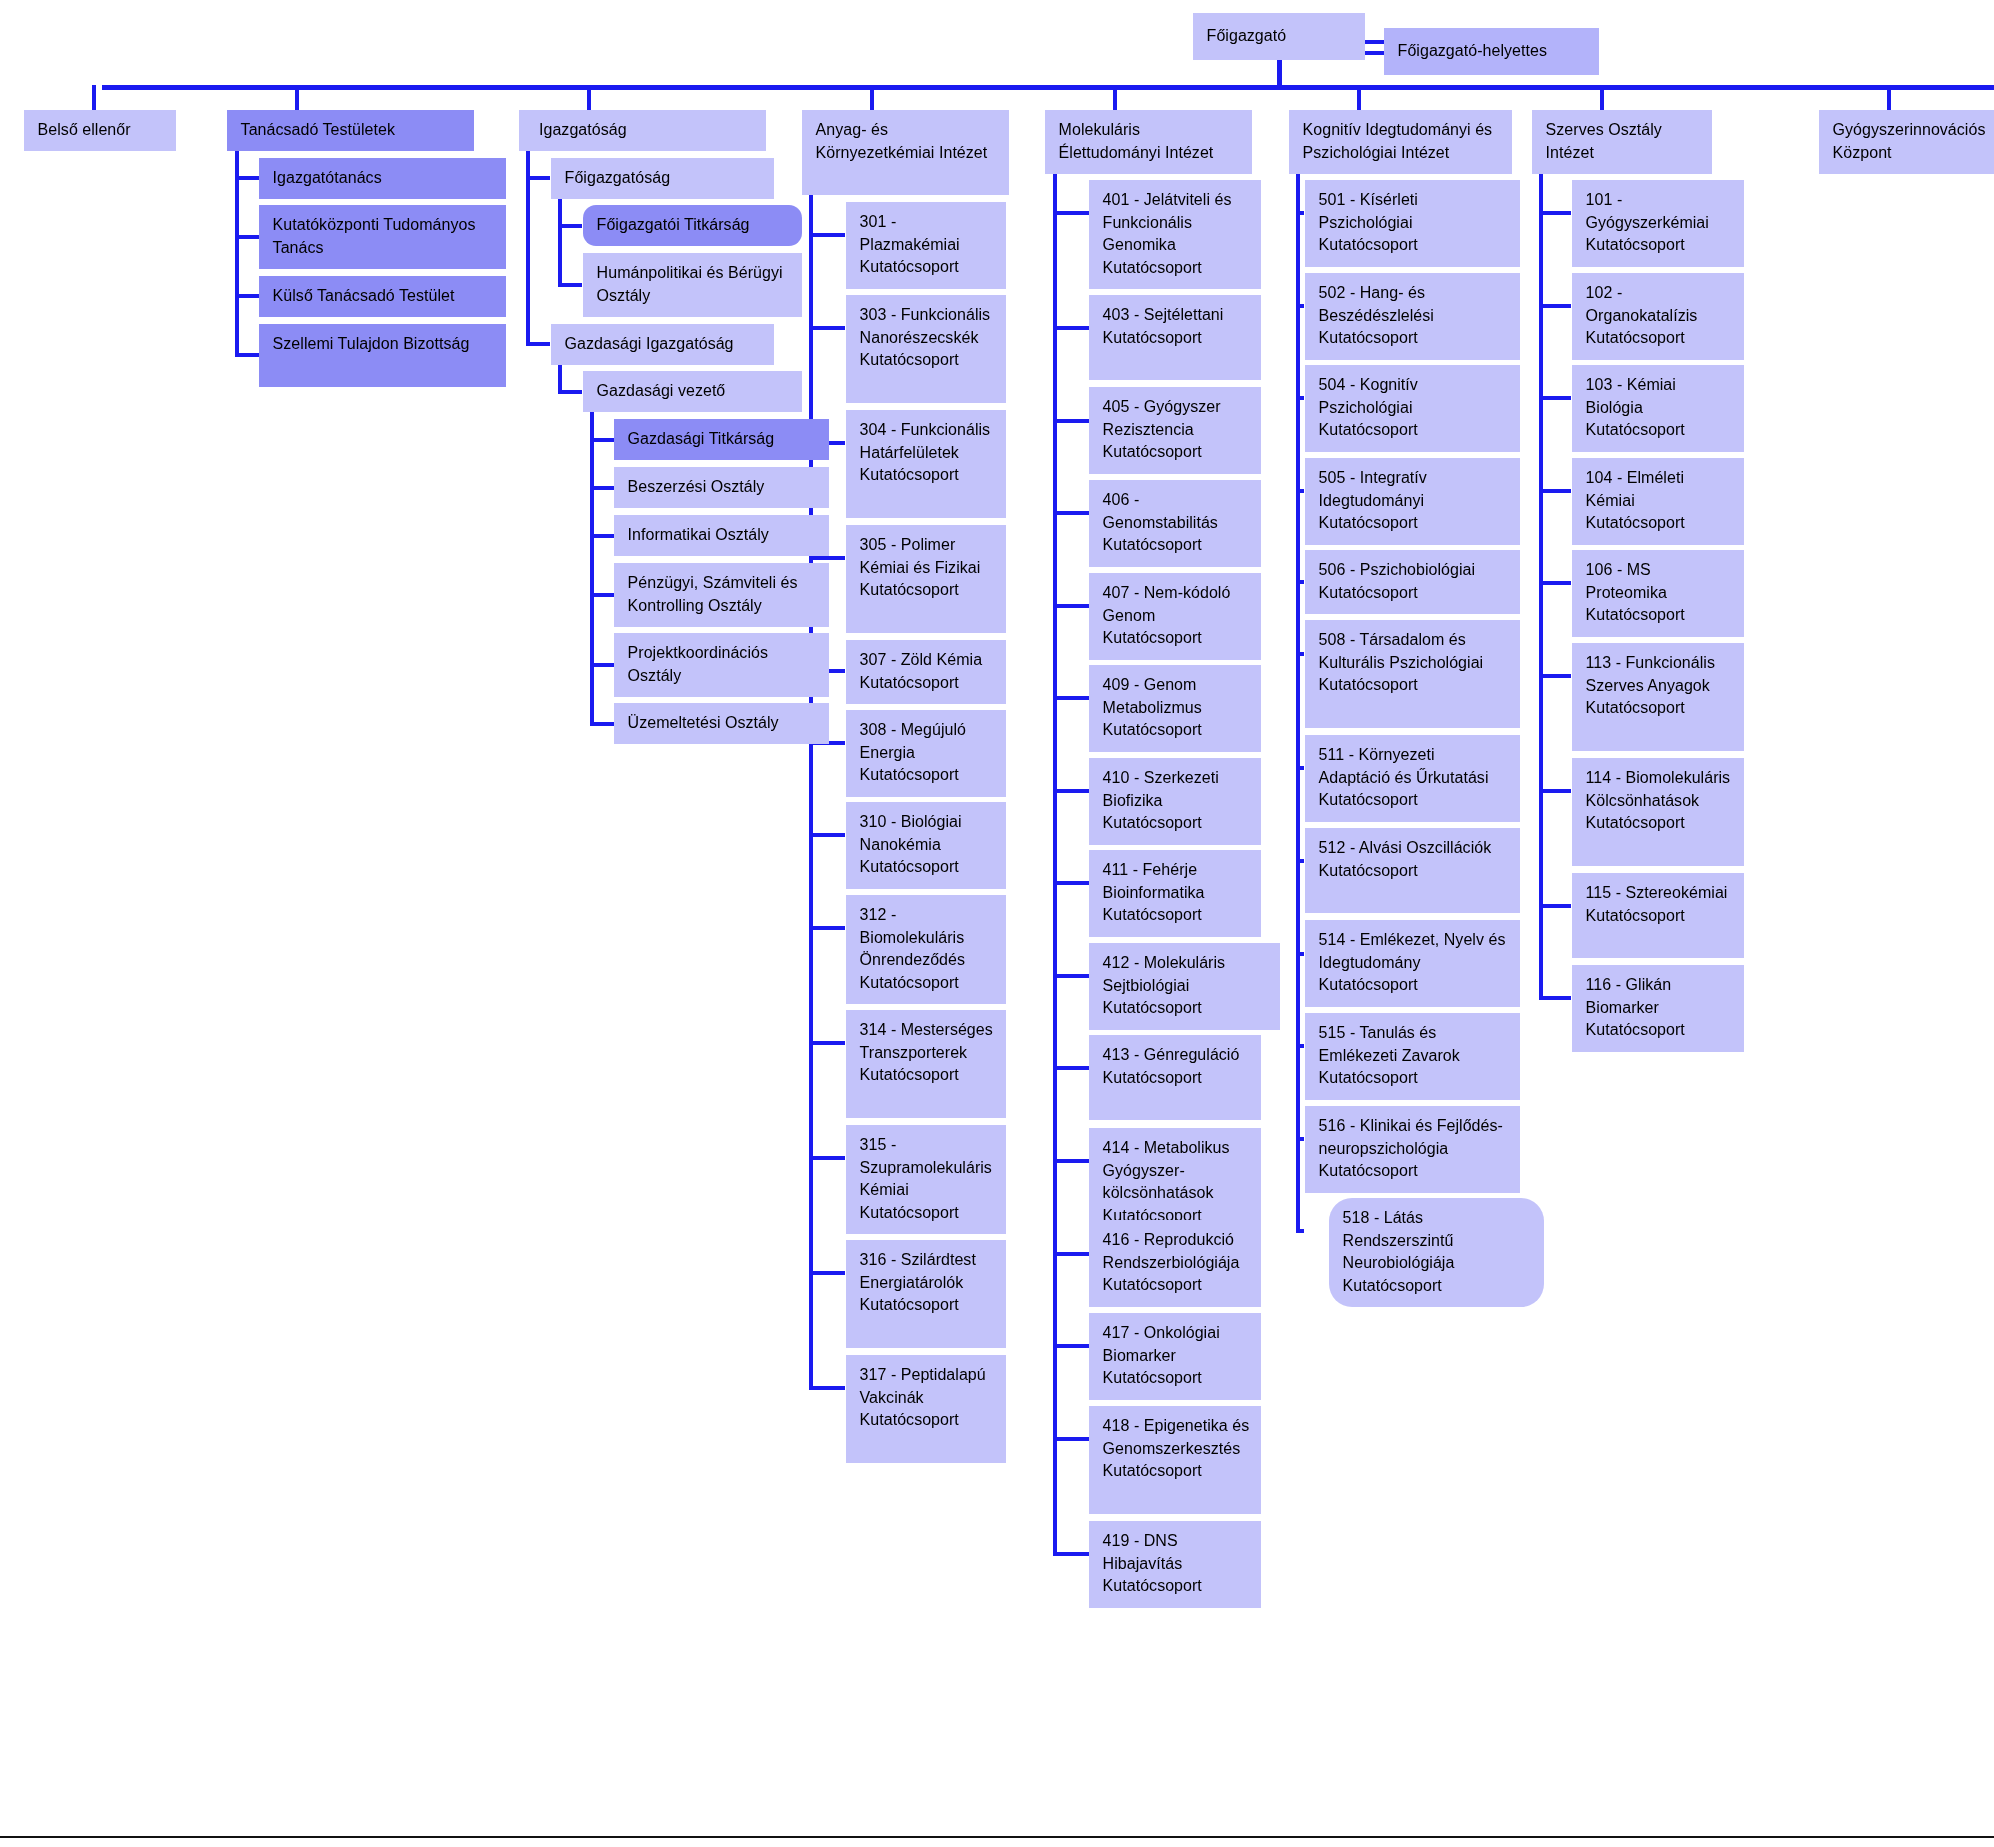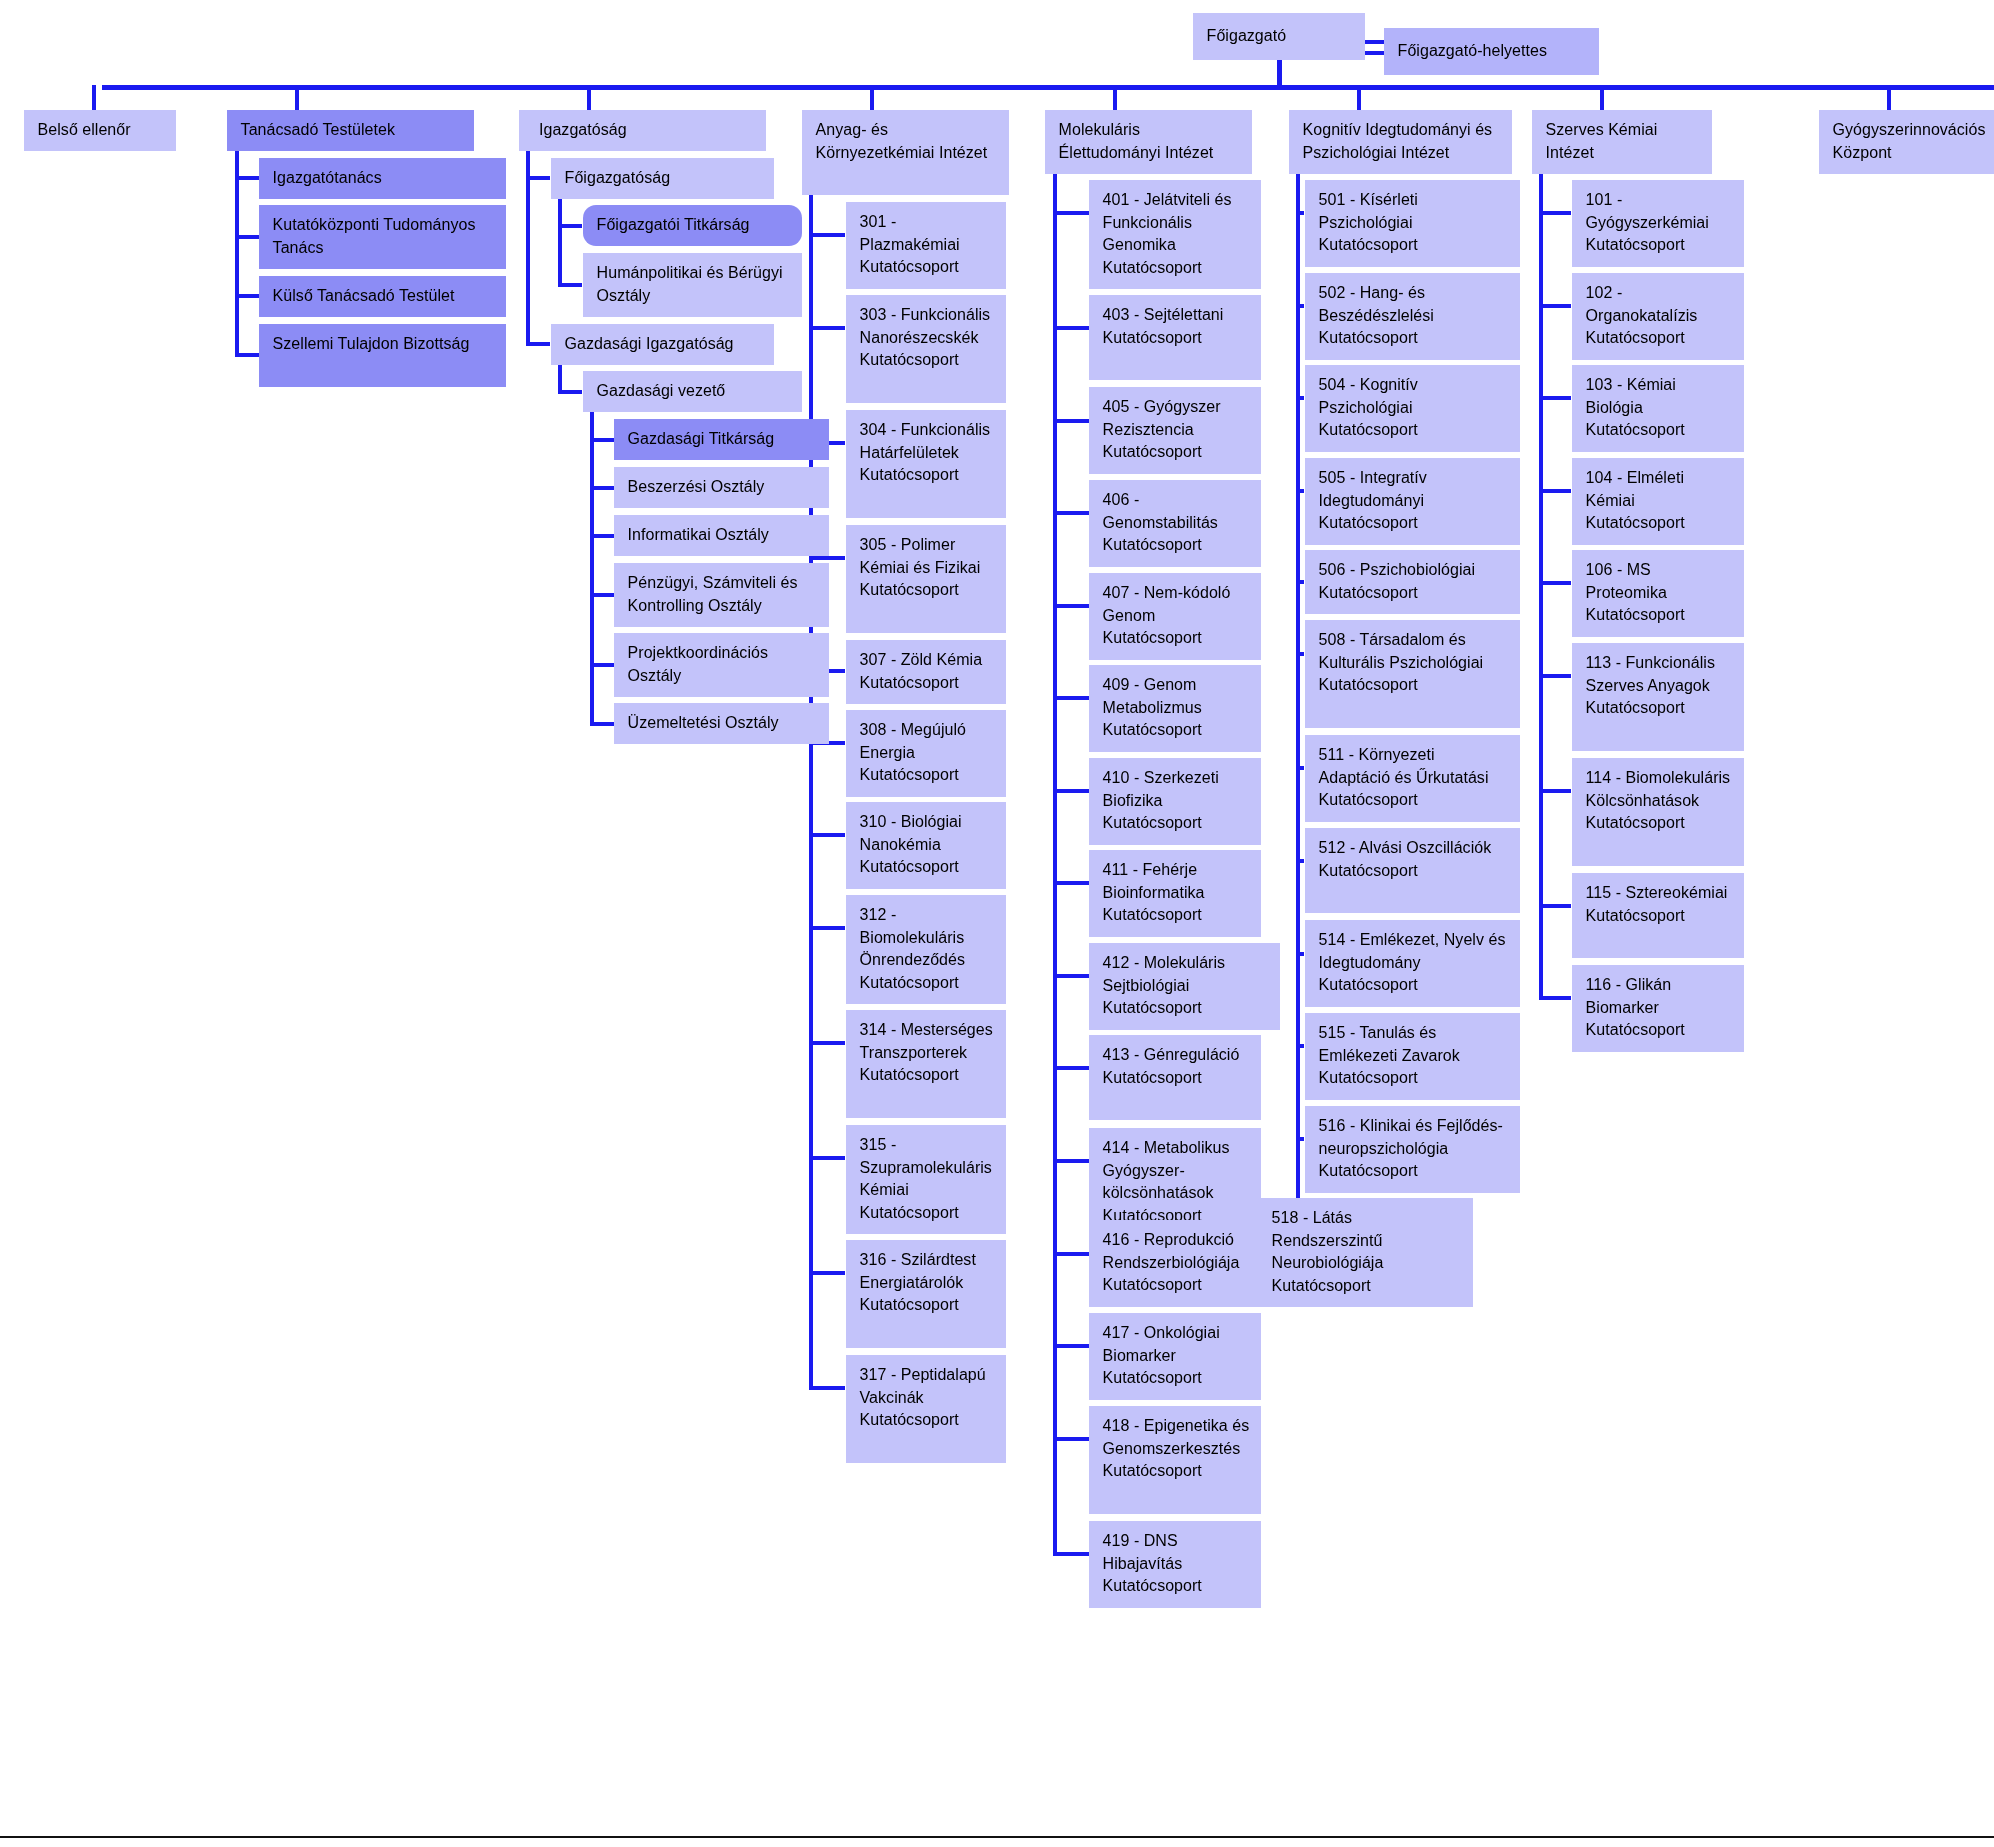--- a/index.html
+++ b/index.html
@@ -192,24 +192,24 @@
       <div class="node" style="left: 1305px; top: 735px; width: 215px; min-height: 85px;"><span>511 - Környezeti Adaptáció és Űrkutatási Kutatócsoport</span></div>
       <div class="ln h" style="left: 1296px; top: 859px; width: 8px;"></div>
       <div class="node" style="left: 1305px; top: 828px; width: 215px; min-height: 85px;"><span>512 - Alvási Oszcillációk Kutatócsoport</span></div>
       <div class="ln h" style="left: 1296px; top: 952px; width: 8px;"></div>
       <div class="node" style="left: 1305px; top: 920px; width: 215px; min-height: 85px;"><span>514 - Emlékezet, Nyelv és Idegtudomány Kutatócsoport</span></div>
       <div class="ln h" style="left: 1296px; top: 1044px; width: 8px;"></div>
       <div class="node" style="left: 1305px; top: 1013px; width: 215px; min-height: 85px;"><span>515 - Tanulás és Emlékezeti Zavarok Kutatócsoport</span></div>
       <div class="ln h" style="left: 1296px; top: 1137px; width: 8px;"></div>
       <div class="node" style="left: 1305px; top: 1106px; width: 215px; min-height: 85px;"><span>516 - Klinikai és Fejlődés-neuropszichológia Kutatócsoport</span></div>
       <div class="ln h" style="left: 1296px; top: 1229px; width: 8px;"></div>
-      <div class="node" style="left: 1258px; top: 1198px; width: 215px; min-height: 108px;"><span>518 - Látás Rendszerszintű Neurobiológiája Kutatócsoport</span></div>
+      <div class="node" style="left: 1329px; top: 1198px; width: 215px; min-height: 108px; border-radius: 23px;"><span>518 - Látás Rendszerszintű Neurobiológiája Kutatócsoport</span></div>
       <div class="ln v" style="left: 1296px; top: 173px; height: 1060px;"></div>
       <div class="ln v" style="left: 1600px; top: 85px; height: 25px;"></div>
-      <div class="node" style="left: 1532px; top: 110px; width: 180px; min-height: 63px;"><span>Szerves Kémiai Intézet</span></div>
+      <div class="node" style="left: 1532px; top: 110px; width: 180px; min-height: 63px;"><span>Szerves Osztály Intézet</span></div>
       <div class="ln h" style="left: 1539px; top: 211px; width: 32px;"></div>
       <div class="node" style="left: 1572px; top: 180px; width: 172px; min-height: 85px;"><span>101 - Gyógyszerkémiai Kutatócsoport</span></div>
       <div class="ln h" style="left: 1539px; top: 304px; width: 32px;"></div>
       <div class="node" style="left: 1572px; top: 273px; width: 172px; min-height: 85px;"><span>102 - Organokatalízis Kutatócsoport</span></div>
       <div class="ln h" style="left: 1539px; top: 396px; width: 32px;"></div>
       <div class="node" style="left: 1572px; top: 365px; width: 172px; min-height: 85px;"><span>103 - Kémiai Biológia Kutatócsoport</span></div>
       <div class="ln h" style="left: 1539px; top: 489px; width: 32px;"></div>
       <div class="node" style="left: 1572px; top: 458px; width: 172px; min-height: 85px;"><span>104 - Elméleti Kémiai Kutatócsoport</span></div>
       <div class="ln h" style="left: 1539px; top: 581px; width: 32px;"></div>
       <div class="node" style="left: 1572px; top: 550px; width: 172px; min-height: 85px;"><span>106 - MS Proteomika Kutatócsoport</span></div>

